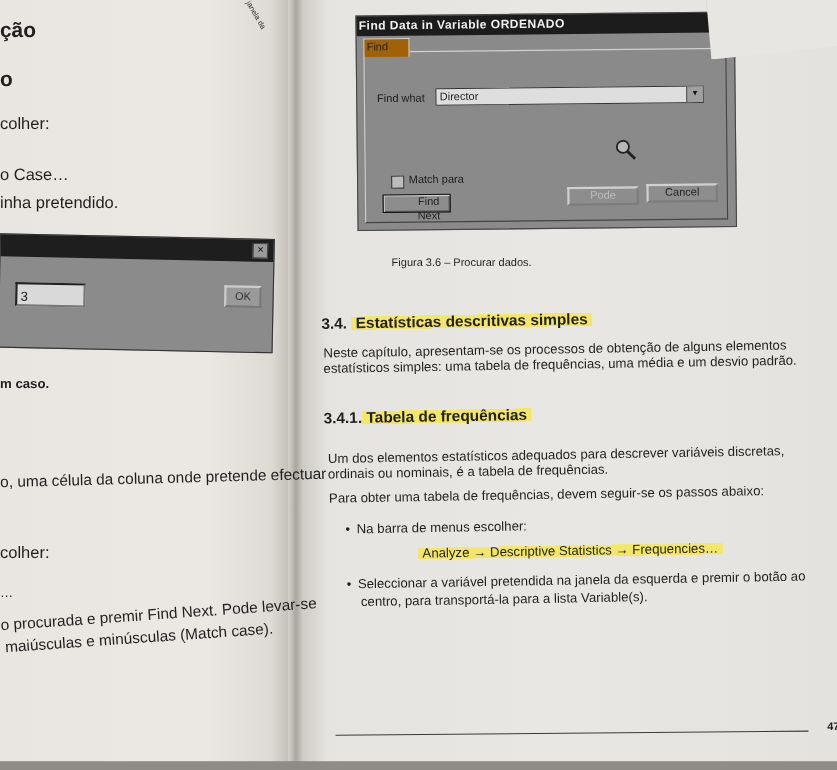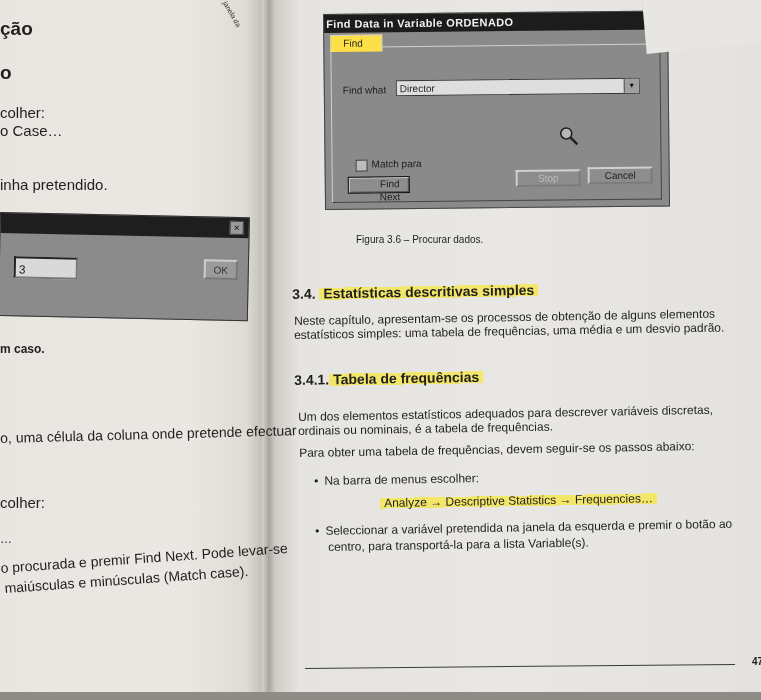--- a/index.html
+++ b/index.html
@@ -56,21 +56,21 @@
   .dlg .titlebar {
     height:18px; background:#1c1c1c; color:#f0f0f0; font-weight:bold;
     font-size:11px; line-height:18px; padding-left:2px; letter-spacing:0.4px;
   }
   .dlg .tabpane {
     position:absolute; left:6px; top:32px; width:330px; height:156px;
     border:1px solid #d0d0d0; border-right-color:#444; border-bottom-color:#444; box-sizing:border-box;
   }
   .dlg .tab {
     position:absolute; left:6px; top:20px; width:38px; height:16px;
-    background:#fde047; border:1px solid #d0d0d0; border-bottom:none; font-size:10px; line-height:16px; padding-left:12px; z-index:2;
+    background:#a16207; border:1px solid #d0d0d0; border-bottom:none; font-size:10px; line-height:16px; padding-left:2px; z-index:2;
   }
   .dlg .lbl { position:absolute; font-size:10px; color:#1a1a1a; }
   .dlg .combo {
     position:absolute; left:71px; top:66px; width:244px; height:16px; background:#dedede;
     border:1px solid #333; font-size:10px; line-height:16px; padding-left:3px; box-sizing:border-box;
   }
   .dlg .combo .arrow {
     position:absolute; right:0; top:0; width:14px; height:14px; background:#a0a0a0; border-left:1px solid #555;
     font-size:7px; line-height:14px; text-align:center; color:#111;
   }
@@ -101,21 +101,21 @@
 <body>
 
 <div class="page-left"></div>
 <div class="page-right"></div>
 <div class="gutter"></div>
 
 <span class="tiny-corner">janela da</span>
 <span class="t lh" style="left:0;top:18px;text-align:center;">ção</span>
 <span class="t lh" style="left:0;top:62px;">o</span>
 <span class="t lt" style="left:0;top:104px;">colher:</span>
-<span class="t lt" style="left:0;top:122px;">o Case…</span>
+<span class="t lt" style="left:0;top:151px;">o Case…</span>
 <span class="t lt" style="left:0;top:176px;text-align:center;">inha pretendido.</span>
 
 <div class="dlg-left">
   <div class="titlebar">
     <div class="close">×</div>
   </div>
   <div class="value-input">3</div>
   <div class="ok-btn">OK</div>
 </div>
 
@@ -135,21 +135,21 @@
     <span>Director</span>
     <div class="arrow">▼</div>
   </div>
   <svg class="mag" width="22" height="22" viewBox="0 0 22 22">
     <circle cx="8" cy="8" r="5.5" fill="#b8b8b8" stroke="#222" stroke-width="1.6"></circle>
     <line x1="12" y1="12" x2="19" y2="19" stroke="#222" stroke-width="2.6"></line>
   </svg>
   <div class="chk"></div>
   <span class="lbl" style="left:46px;top:144px;">Match para</span>
   <div class="btn find-next" style="left:22px;top:162px;width:62px;padding-left:22px;">Find Next</div>
-  <div class="btn stop" style="left:190px;top:157px;width:65px;">Stop</div>
+  <div class="btn stop" style="left:190px;top:157px;width:65px;">Pode</div>
   <div class="btn" style="left:262px;top:155px;width:65px;">Cancel</div>
 </div>
 <div class="paper-corner"></div>
 
 <span class="t caption" style="left:332px;top:234px;">Figura 3.6 – Procurar dados.</span>
 
 <div class="t rh" style="left:292px;top:286px;transform:rotate(-1deg);transform-origin:left top;">
   <span>3.4.</span>
   <span class="hl">Estatísticas descritivas simples</span>
 </div>

